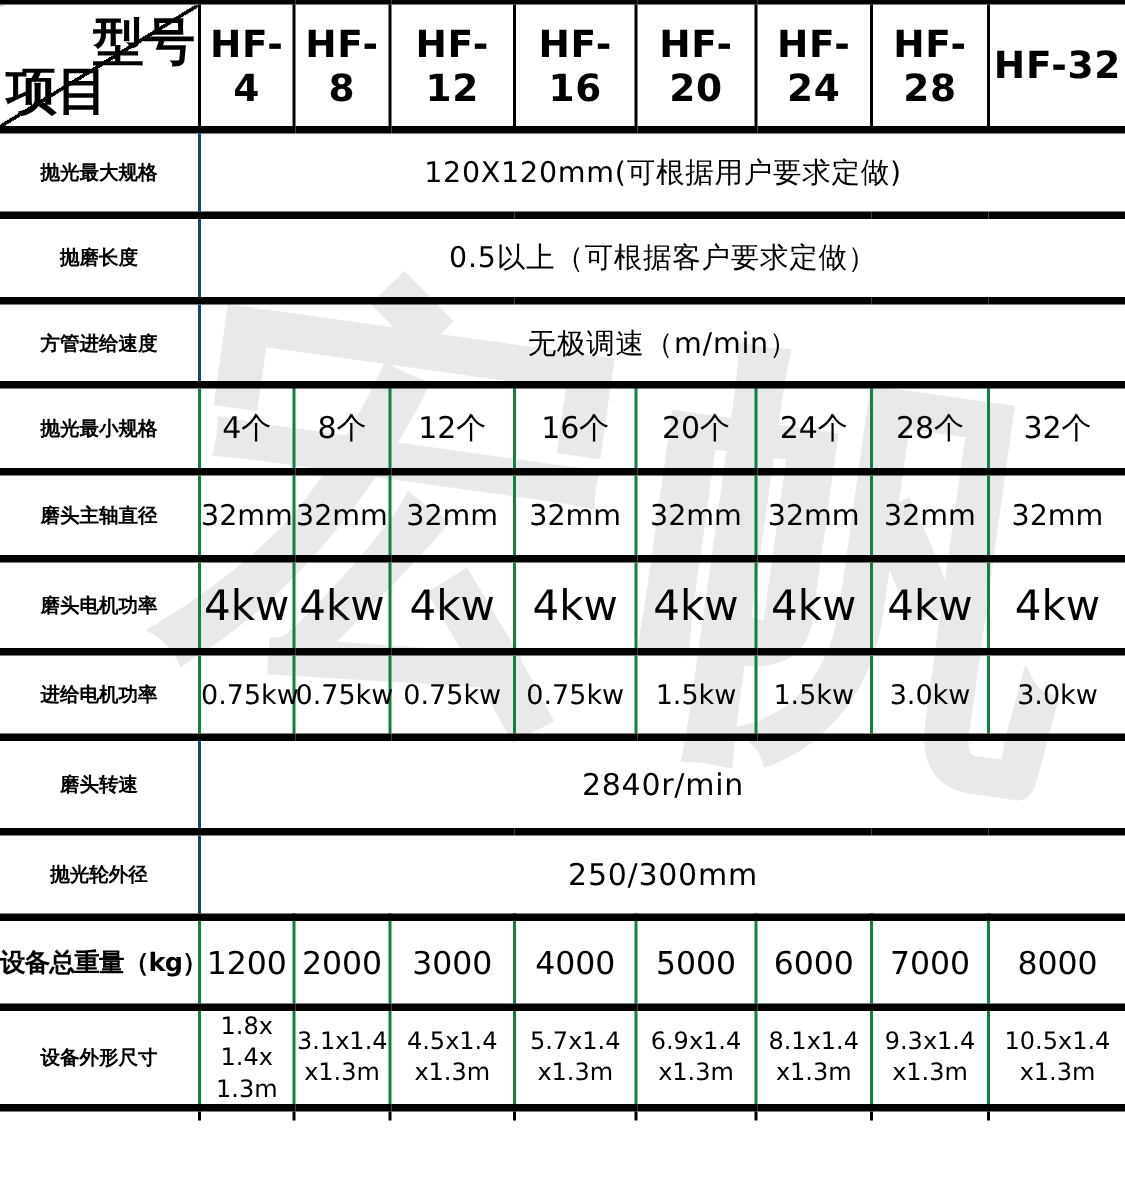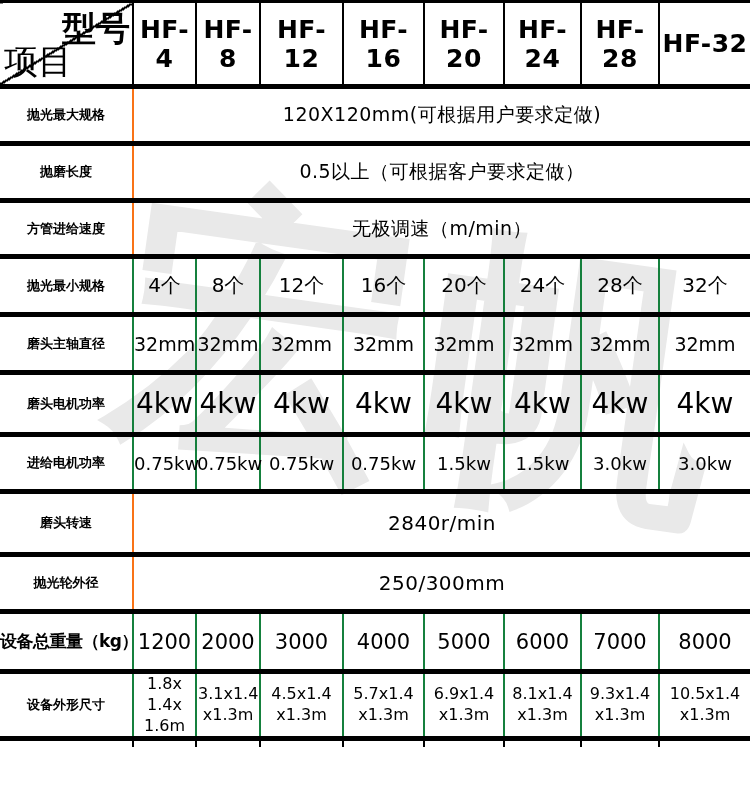--- a/index.html
+++ b/index.html
@@ -26,26 +26,26 @@
   
   td.corner {
     position:relative;
     background:linear-gradient(to bottom right,
       transparent calc(50% - 1.2px),
       #000 calc(50% - 1.2px),
       #000 calc(50% + 1.2px),
       transparent calc(50% + 1.2px));
   }
   .corner-top { position:absolute; top:8px; right:2px; font-size:34px; font-weight:700; line-height:1; }
-  .corner-bottom { position:absolute; bottom:6px; left:4px; font-size:34px; font-weight:400; line-height:1; }
+  .corner-bottom { position:absolute; bottom:6px; left:4px; font-size:34px; font-weight:700; line-height:1; }
 
   
   td.lbl { border-bottom:5px solid #000; font-weight:700; font-size:13px; white-space:nowrap; }
   td.lbl.kg { font-size:17px; letter-spacing:-0.5px;text-align:center; }
-  td.spn { border-left:2px solid #f97316; border-bottom:5px solid #000; font-size:19px; letter-spacing:0.5px; }
+  td.spn { border-left:2px solid #0c4a6e; border-bottom:5px solid #000; font-size:19px; letter-spacing:0.5px; }
   td.v   { border-left:2px solid #15803d; border-bottom:5px solid #000; font-size:19px; white-space:nowrap; }
 
   tr.r-count td.v  { font-size:20px; }
   tr.r-shaft td.v  { font-size:19px; }
   tr.r-motor td.v  { font-size:28px;margin-left:33px; }
   tr.r-feedp td.v  { font-size:18px; }
   tr.r-big   td.spn{ font-size:20px; }
   tr.r-weight td.v { font-size:21px;margin-left:24px; }
   tr.r-dims td.v   { font-size:16px; line-height:1.3; white-space:normal; padding:0 1px; }
 
@@ -170,21 +170,21 @@
       <td class="v">3000</td>
       <td class="v">4000</td>
       <td class="v">5000</td>
       <td class="v">6000</td>
       <td class="v">7000</td>
       <td class="v">8000</td>
     </tr>
 
     <tr class="r-dims" style="height:63px">
       <td class="lbl">设备外形尺寸</td>
-      <td class="v">1.8x 1.4x 1.6m</td>
+      <td class="v">1.8x 1.4x 1.3m</td>
       <td class="v">3.1x1.4 x1.3m</td>
       <td class="v">4.5x1.4 x1.3m</td>
       <td class="v">5.7x1.4 x1.3m</td>
       <td class="v">6.9x1.4 x1.3m</td>
       <td class="v">8.1x1.4 x1.3m</td>
       <td class="v">9.3x1.4 x1.3m</td>
       <td class="v">10.5x1.4 x1.3m</td>
     </tr>
 
     <tr class="stub" style="height:8px">

